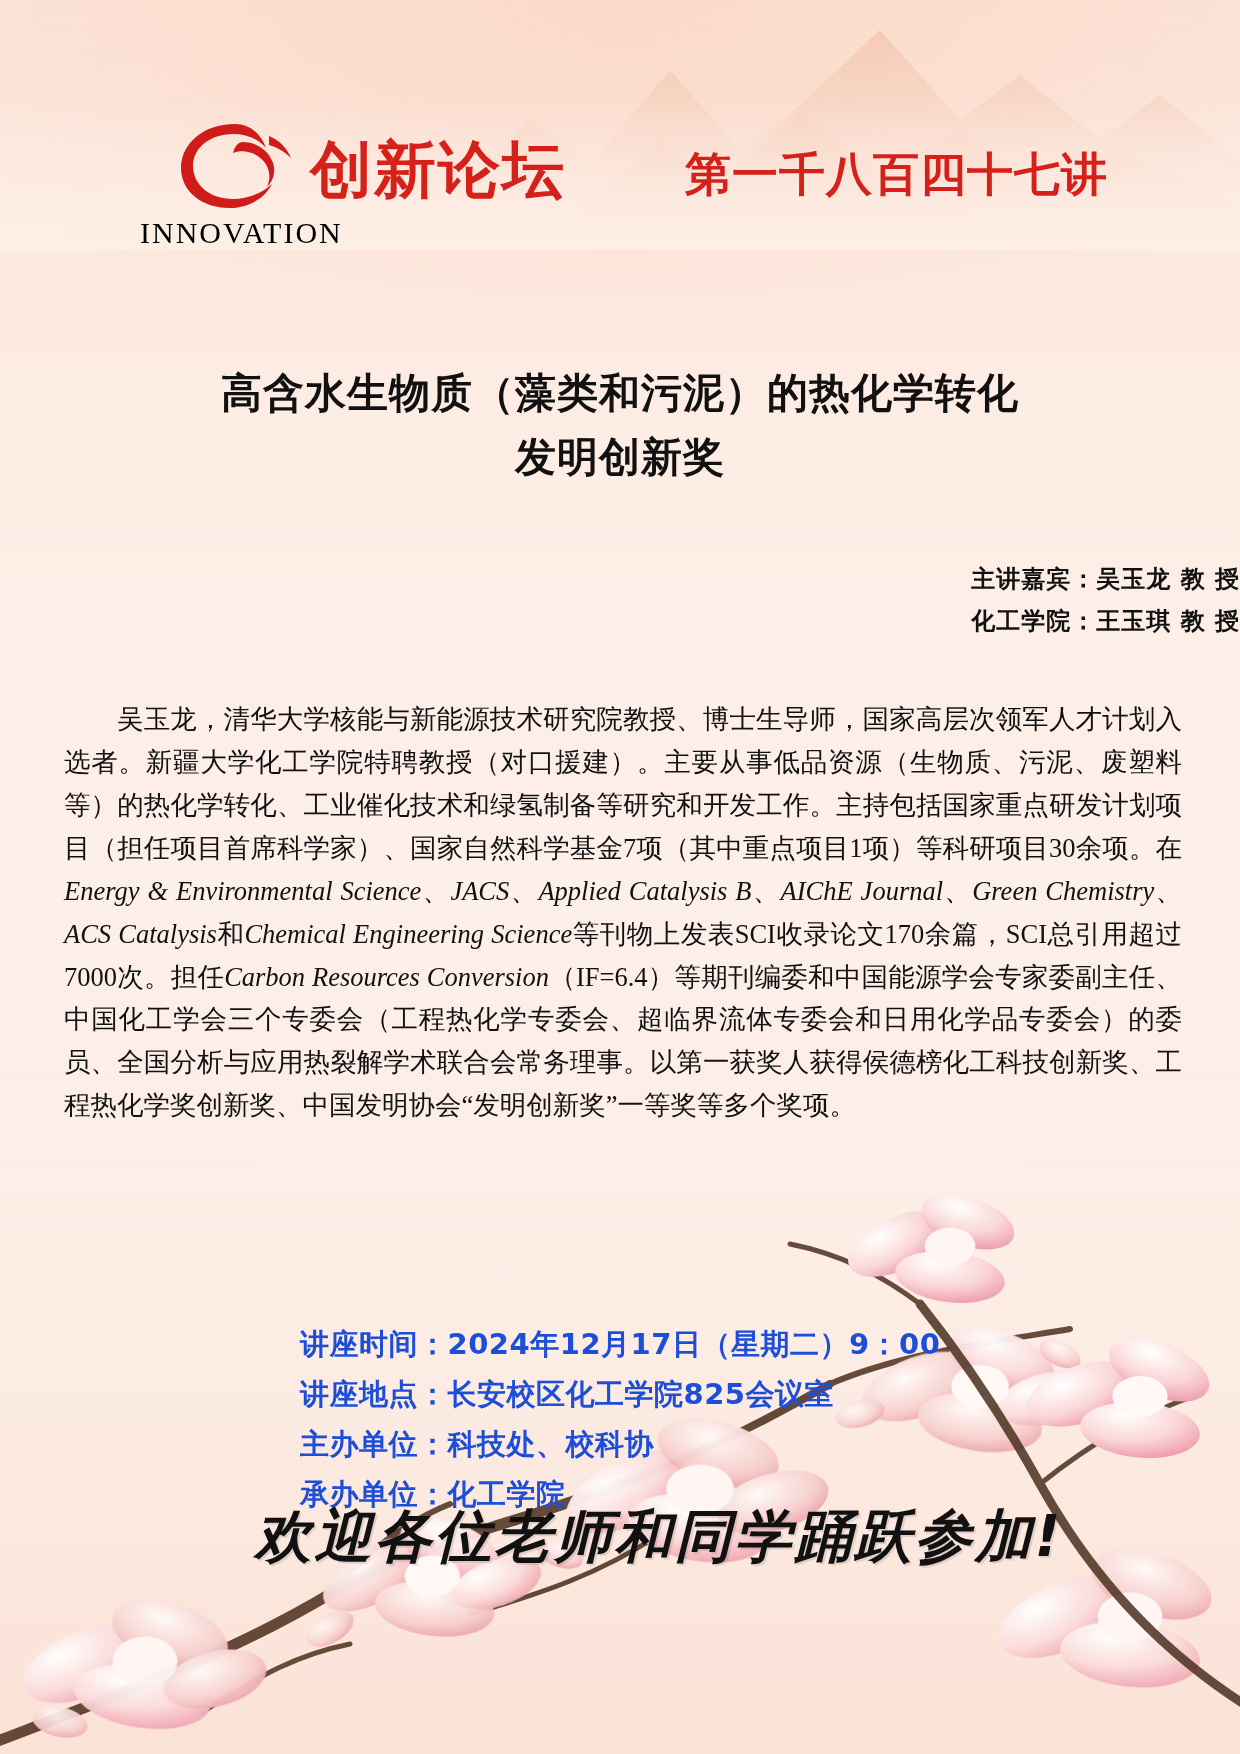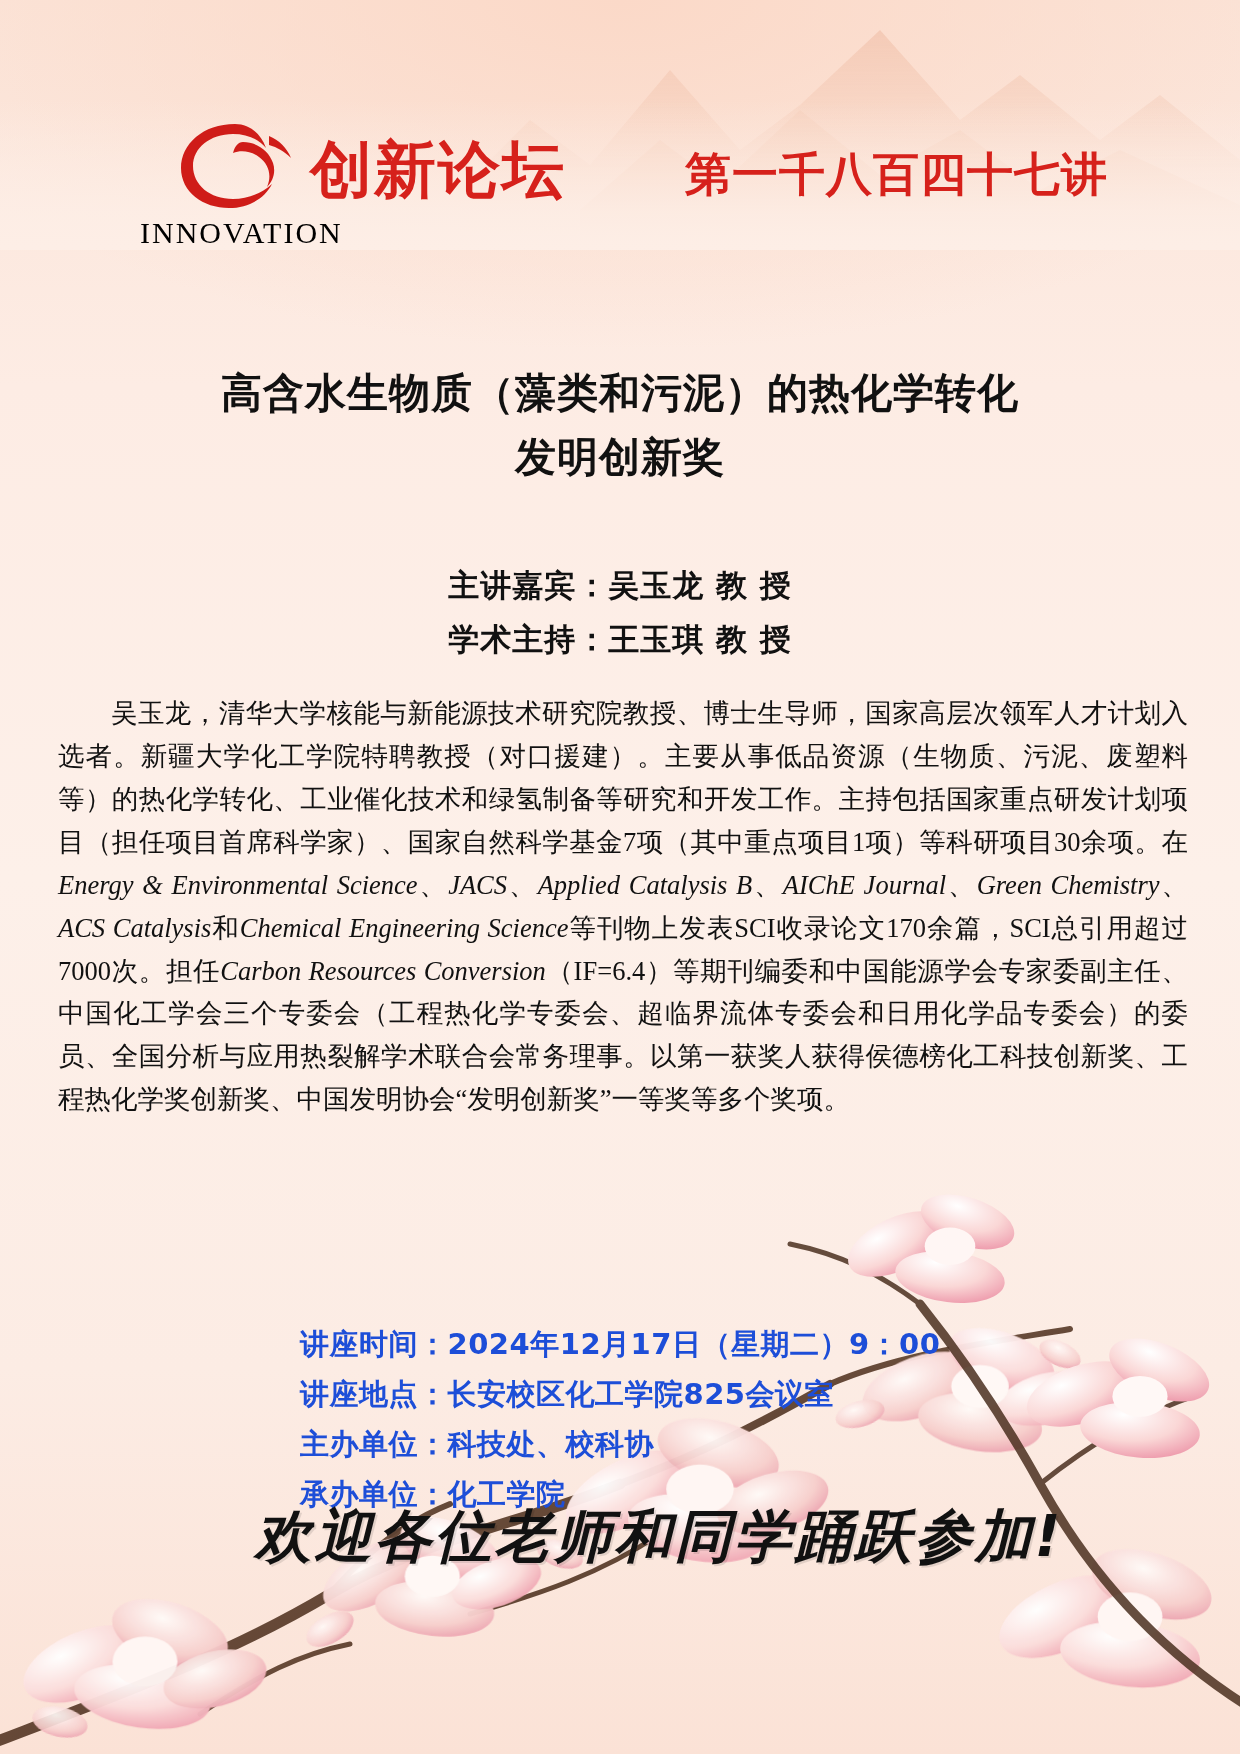--- a/index.html
+++ b/index.html
@@ -127,43 +127,43 @@
     line-height: 1.55;
     letter-spacing: 1px;
   }
 
   
   .speakers {
     position: absolute;
     top: 558px;
     left: 0;
     width: 100%;
-    text-align: center;
+    text-align: right;
     color: #111;
     font-family: "DejaVu Sans", sans-serif;
     font-weight: bold;
-    font-size: 31px;
+    font-size: 24px;
     line-height: 1.75;
     letter-spacing: 1px;
   }
 
   
   .bio {
     position: absolute;
     top: 692px;
     left: 58px;
     right: 52px;
     color: #111;
     font-family: "Liberation Serif", serif;
     font-size: 26.5px;
     line-height: 1.62;
     text-align: justify;
     text-justify: inter-ideograph;
   }
-  .bio p { margin: 0; text-indent: 2em; }
+  .bio p { margin: 6px; text-indent: 2em; }
   .bio i { font-style: italic; }
 
   
   .details {
     position: absolute;
     top: 1320px;
     left: 300px;
     color: #1d4ed8;
     font-family: "DejaVu Sans", sans-serif;
     font-weight: bold;
@@ -329,21 +329,21 @@
     <div class="forum-issue">第一千八百四十七讲</div>
   </div>
 
   <div class="lecture-title">
     <div>高含水生物质（藻类和污泥）的热化学转化</div>
     <div>发明创新奖</div>
   </div>
 
   <div class="speakers">
     <div>主讲嘉宾：吴玉龙    教    授</div>
-    <div>学术主持：王玉琪    教    授</div>
+    <div>化工学院：王玉琪    教    授</div>
   </div>
 
   <div class="bio">
     <p id="bio-paragraph"><span>吴玉龙，清华大学核能与新能源技术研究院教授、博士生导师，国家高层次领军人才计划入选者。新疆大学化工学院特聘教授（对口援建）。主要从事低品资源（生物质、污泥、废塑料等）的热化学转化、工业催化技术和绿氢制备等研究和开发工作。主持包括国家重点研发计划项目（担任项目首席科学家）、国家自然科学基金7项（其中重点项目1项）等科研项目30余项。在</span><i>Energy &amp; Environmental Science</i><span>、</span><i>JACS</i><span>、</span><i>Applied Catalysis B</i><span>、</span><i>AIChE Journal</i><span>、</span><i>Green Chemistry</i><span>、</span><i>ACS Catalysis</i><span>和</span><i>Chemical Engineering Science</i><span>等刊物上发表SCI收录论文170余篇，SCI总引用超过7000次。担任</span><i>Carbon Resources Conversion</i><span>（IF=6.4）等期刊编委和中国能源学会专家委副主任、中国化工学会三个专委会（工程热化学专委会、超临界流体专委会和日用化学品专委会）的委员、全国分析与应用热裂解学术联合会常务理事。以第一获奖人获得侯德榜化工科技创新奖、工程热化学奖创新奖、中国发明协会“发明创新奖”一等奖等多个奖项。</span></p>
   </div>
 
   <div class="details">
     <div>讲座时间：2024年12月17日（星期二）9：00</div>
     <div>讲座地点：长安校区化工学院825会议室</div>
     <div>主办单位：科技处、校科协</div>

